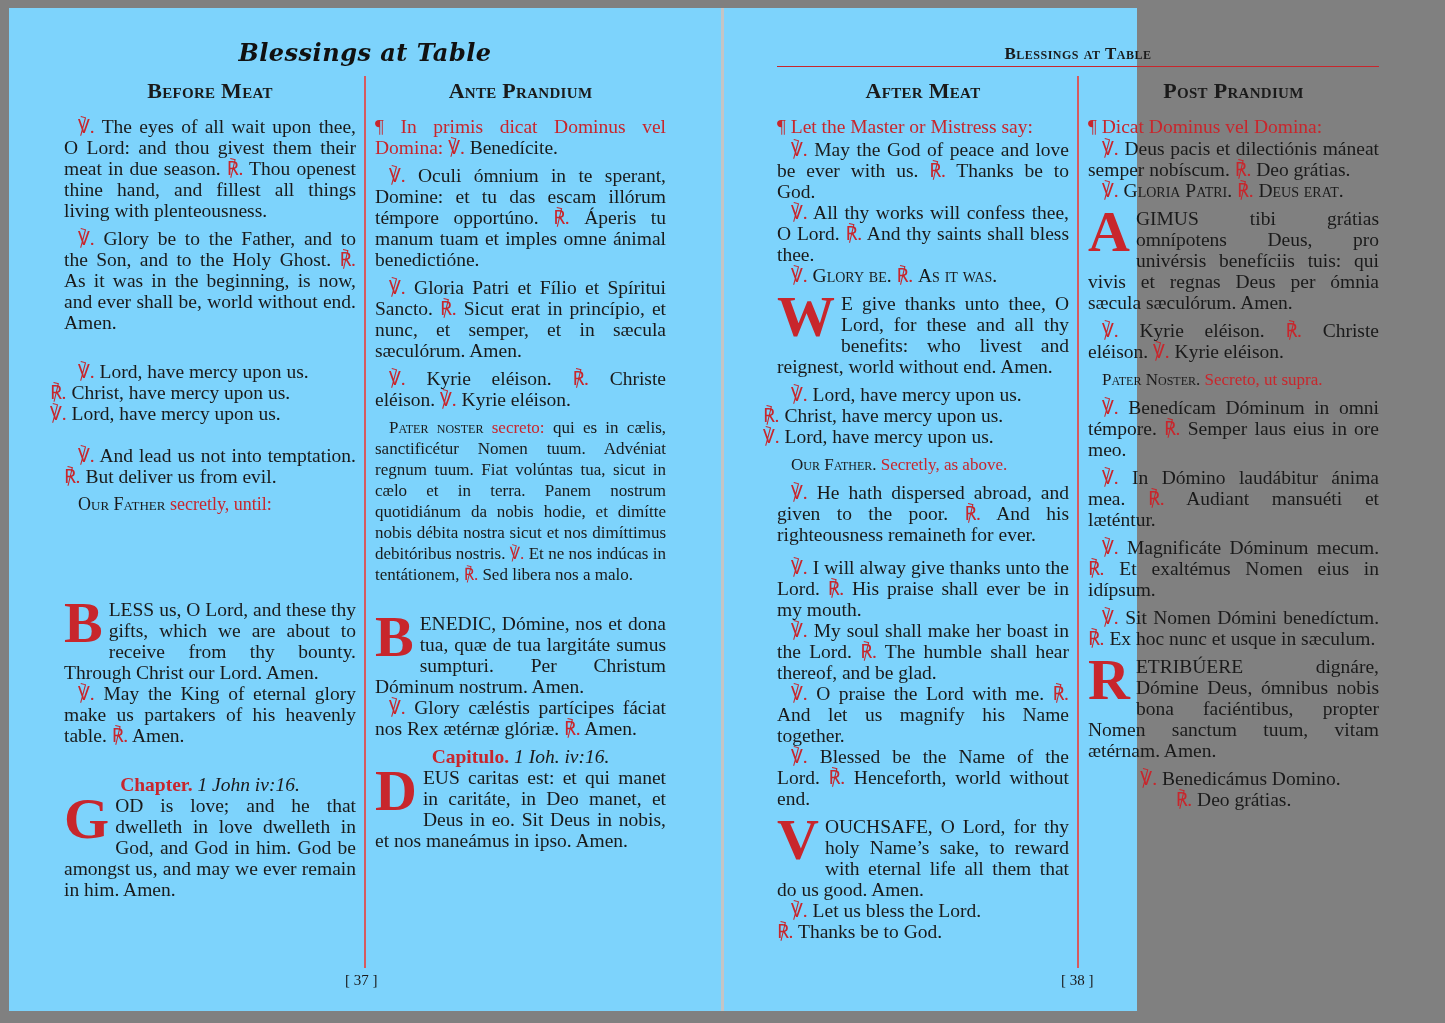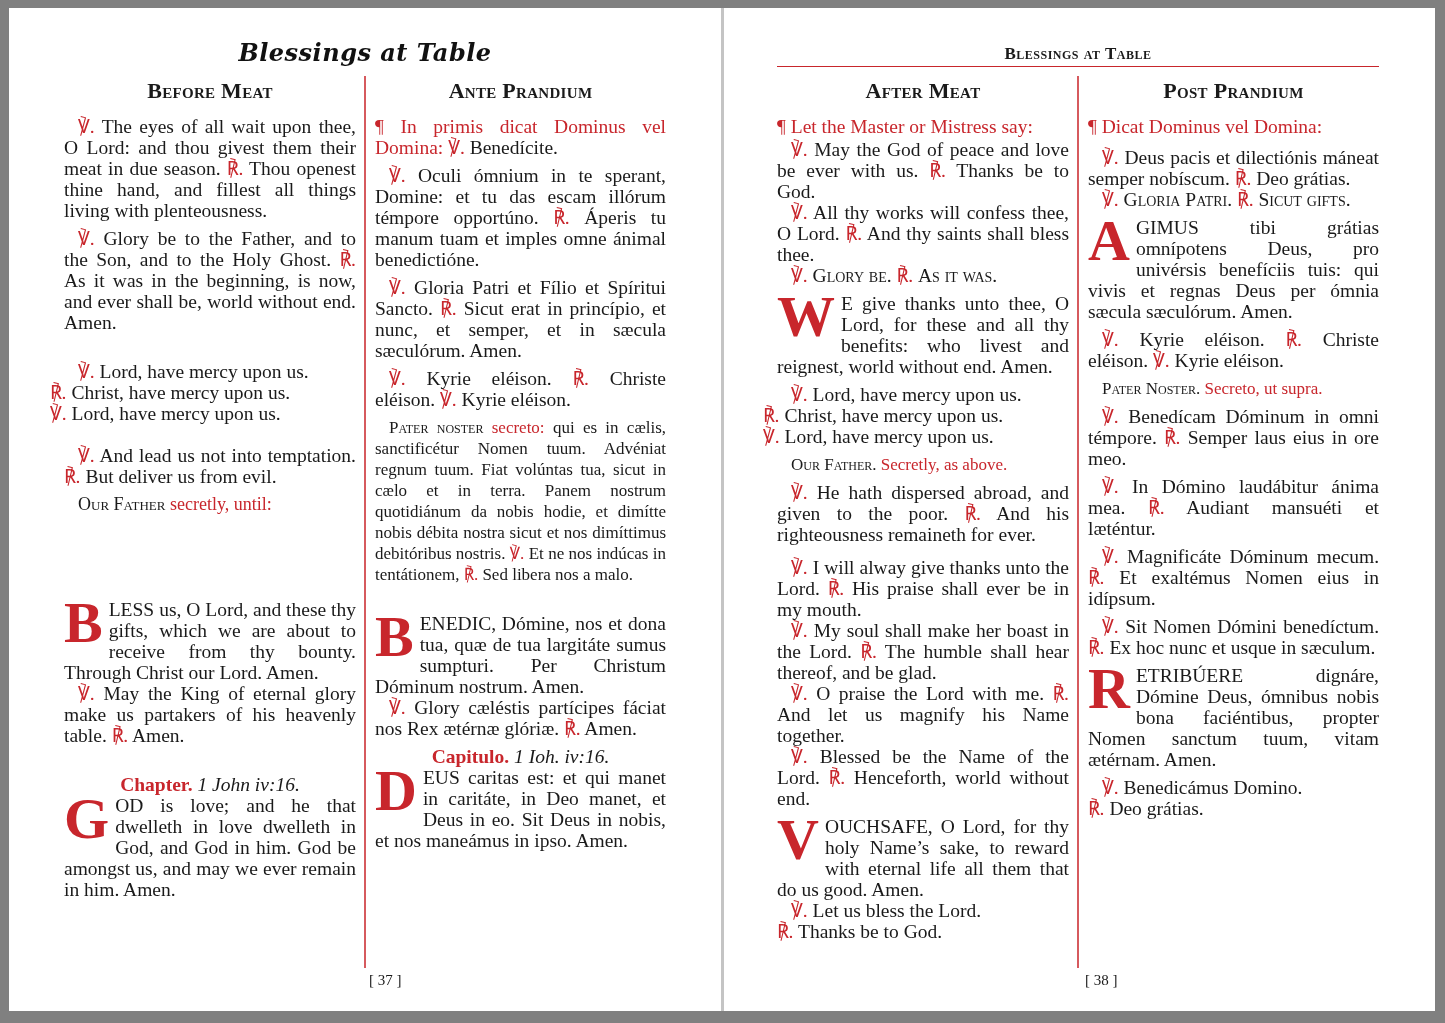--- a/index.html
+++ b/index.html
@@ -4,22 +4,22 @@
 <style>
   html, body { margin: 0; padding: 0; }
   body {
     width: 1445px; height: 1023px; overflow: hidden;
     background: #808080;
     font-family: "Liberation Serif", "DejaVu Serif", serif;
     color: #1a1a1a;
     position: relative;
   }
   .spread {
-    position: absolute; left: 9px; top: 8px; width: 1426px; height: 1003px;
-    background: #ffffff;
+    position: absolute; left: 9px; top: 8px; width: 1128px; height: 1003px;
+    background: #7dd3fc;
   }
   .gutter {
     position: absolute; left: 712px; top: 0; width: 3px; height: 100%;
     background: #c4c4c4;
   }
   .page { position: absolute; top: 0; height: 100%; }
   .page.left { left: 0; width: 712px; }
   .page.right { left: 715px; width: 711px; }
 
   .running-title-gothic {
@@ -53,21 +53,21 @@
   .sc { font-variant: small-caps; }
   .center { text-align: center; }
   .gap { height: 21px; }
   .gap-lg { height: 42px; }
   .dropcap {
     float: left; color: #c8262c; font-weight: bold;
     font-size: 58px; line-height: 44px; margin: 2px 6px 0 0;
   }
   .vr { color: #c8262c; }
   .page-num {
-    position: absolute; bottom: 22px; font-size: 15px; margin-left: 24px;
+    position: absolute; bottom: 22px; font-size: 15px;
   }
   .small { font-size: 17px; line-height: 21px; }
   em.ital { font-style: italic; }
 </style>
 </head>
 <body>
 
 <div class="spread">
 
   <div class="page left">
@@ -276,35 +276,35 @@
       <p class="ind" style="text-align:left;">
         <span class="vr">℣.</span>
         <span>Let us bless the Lord.</span><br>
         <span class="vr">℟.</span>
         <span>Thanks be to God.</span>
       </p>
     </div>
 
     <div class="col" style="left:364px; top:68px; width:291px;">
       <div class="col-head">Post Prandium</div>
-      <p class="noindent" style="margin-bottom:10px;">
+      <p class="noindent" style="margin-bottom:1px;">
         <span class="rubric">¶</span>
         <span class="rubric">Dicat Dominus vel Domina:</span>
       </p>
       <p class="ind" style="margin-bottom:0;">
         <span class="vr">℣.</span>
         <span>Deus pacis et dilectiónis máneat semper nobíscum.</span>
         <span class="vr">℟.</span>
         <span>Deo grátias.</span>
       </p>
       <p class="ind">
         <span class="vr">℣.</span>
         <span class="sc">Gloria Patri.</span>
         <span class="vr">℟.</span>
-        <span class="sc">Sicut gifts.</span>
+        <span class="sc">Deus erat.</span>
       </p>
       <p class="noindent">
         <span class="dropcap">A</span>
         <span>GIMUS tibi grátias omnípotens Deus, pro univérsis benefíciis tuis: qui vivis et regnas Deus per ómnia sæcula sæculórum. Amen.</span>
       </p>
       <p class="ind">
         <span class="vr">℣.</span>
         <span>Kyrie eléison.</span>
         <span class="vr">℟.</span>
         <span>Christe eléison.</span>
@@ -336,21 +336,21 @@
       <p class="ind">
         <span class="vr">℣.</span>
         <span>Sit Nomen Dómini benedíctum.</span>
         <span class="vr">℟.</span>
         <span>Ex hoc nunc et usque in sæculum.</span>
       </p>
       <p class="noindent">
         <span class="dropcap">R</span>
         <span>ETRIBÚERE dignáre, Dómine Deus, ómnibus nobis bona faciéntibus, propter Nomen sanctum tuum, vitam ætérnam. Amen.</span>
       </p>
-      <p class="ind" style="text-align:left;">
+      <p class="ind" style="text-align:center;">
         <span class="vr">℣.</span>
         <span>Benedicámus Domino.</span><br>
         <span class="vr">℟.</span>
         <span>Deo grátias.</span>
       </p>
     </div>
 
     <div class="page-num" style="left:337px;">[ 38 ]</div>
   </div>
 </div>

